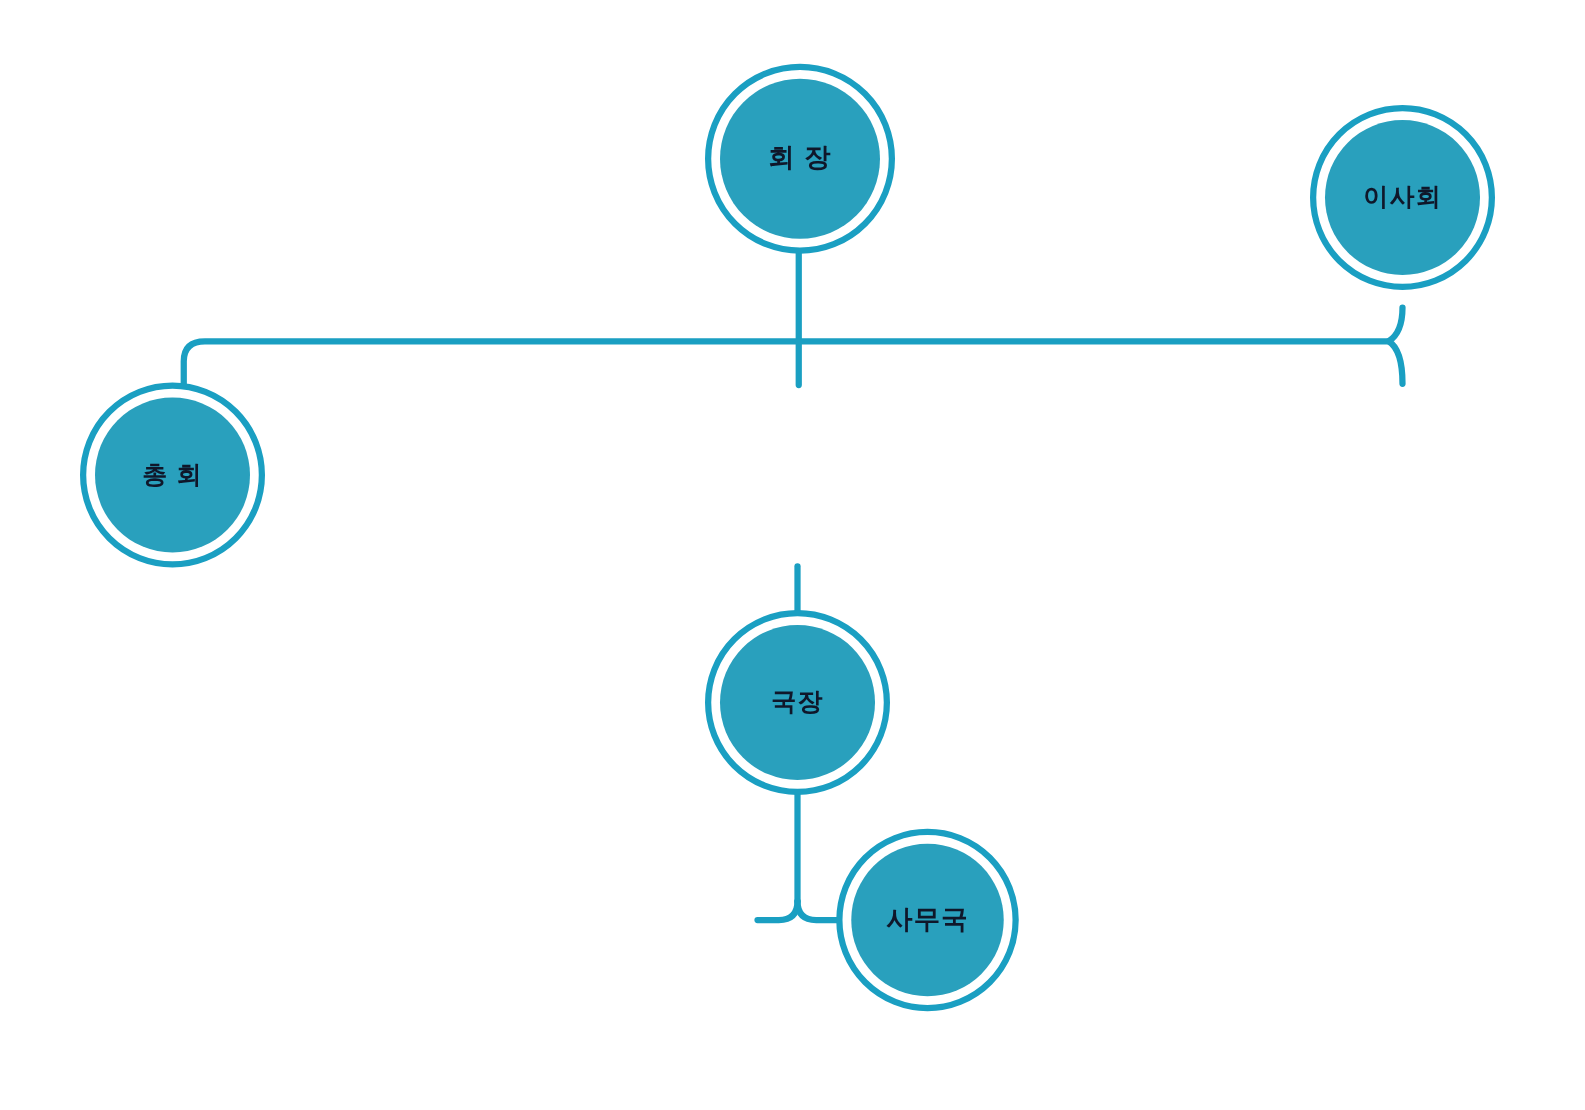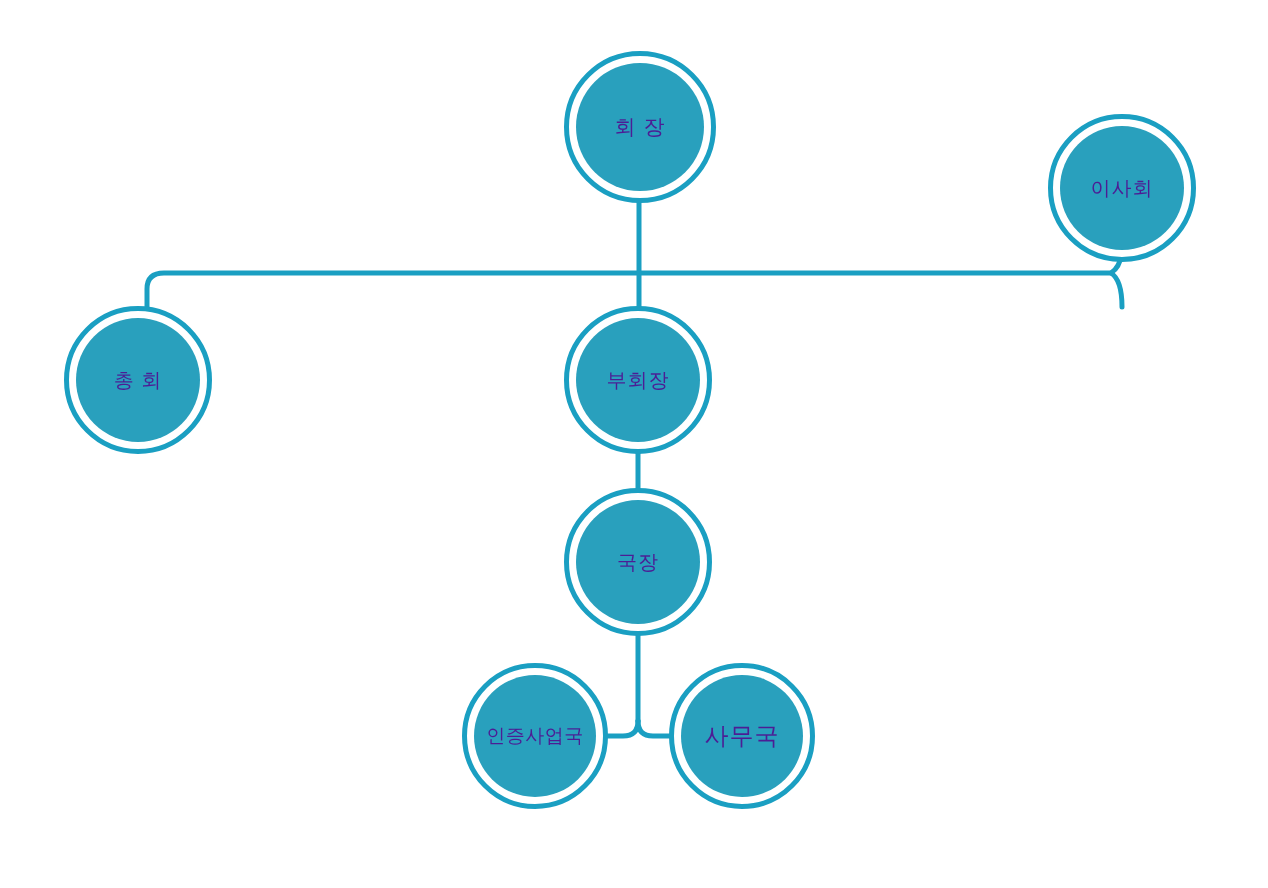--- a/index.html
+++ b/index.html
@@ -37,43 +37,43 @@
     padding: 7px;
     display: flex;
     align-items: center;
     justify-content: center;
   }
   .node-core {
     width: 100%;
     height: 100%;
     border-radius: 50%;
     background: #29a0bd;
-    color: #4c1d95;
+    color: #0f172a;
     display: flex;
     align-items: center;
     justify-content: center;
     text-align: right;
-    font-weight: normal;
+    font-weight: bold;
     font-size: 20px;
     letter-spacing: 1px;
     line-height: 1.25;
     white-space: pre-line;
   }
   .node--chairman            { left: 640px;  top: 127px; width: 152px; height: 152px; }
   .node--chairman .node-core { font-size: 21px; }
-  .node--board               { left: 1122px; top: 188px; width: 148px; height: 148px; }
+  .node--board               { left: 1122px; top: 158px; width: 148px; height: 148px; }
   .node--assembly            { left: 138px;  top: 380px; width: 148px; height: 148px; }
   .node--vice                { left: 638px;  top: 380px; width: 148px; height: 148px; }
   .node--committee           { left: 1121px; top: 380px; width: 148px; height: 148px; }
   .node--committee .node-core{ font-size: 17px; letter-spacing: 0.5px; }
   .node--director            { left: 638px;  top: 562px; width: 148px; height: 148px; }
   .node--bureau              { left: 535px;  top: 736px; width: 146px; height: 146px; }
   .node--bureau .node-core   { font-size: 19px; letter-spacing: 0.5px; }
   .node--secretariat         { left: 742px;  top: 736px; width: 146px; height: 146px; }
-  .node--secretariat .node-core { font-size: 24px; }
+  .node--secretariat .node-core { font-size: 21px; }
 </style>
 </head>
 <body>
 
 <div class="canvas">
 
   <svg class="edges" viewBox="0 0 1268 888" aria-hidden="true">
     <path d="M 639 201 L 639 308" stroke="#1a9fc2"></path>
     <path d="M 147 308 L 147 289 Q 147 273 164 273 L 1111 273" stroke="#1a9fc2"></path>
     <path d="M 1122 246 Q 1122 266 1111 273 Q 1122 280 1122 307" stroke="#1a9fc2"></path>
@@ -88,30 +88,24 @@
   </div>
 
   <div class="node node--board">
     <div class="node-core">이사회</div>
   </div>
 
   <div class="node node--assembly">
     <div class="node-core">총 회</div>
   </div>
 
-  <div class="node node--vice">
-    <div class="node-core">부회장</div>
-  </div>
 
 
   <div class="node node--director">
     <div class="node-core">국장</div>
   </div>
 
-  <div class="node node--bureau">
-    <div class="node-core">인증사업국</div>
-  </div>
 
   <div class="node node--secretariat">
     <div class="node-core">사무국</div>
   </div>
 
 </div>
 
 </body></html>

